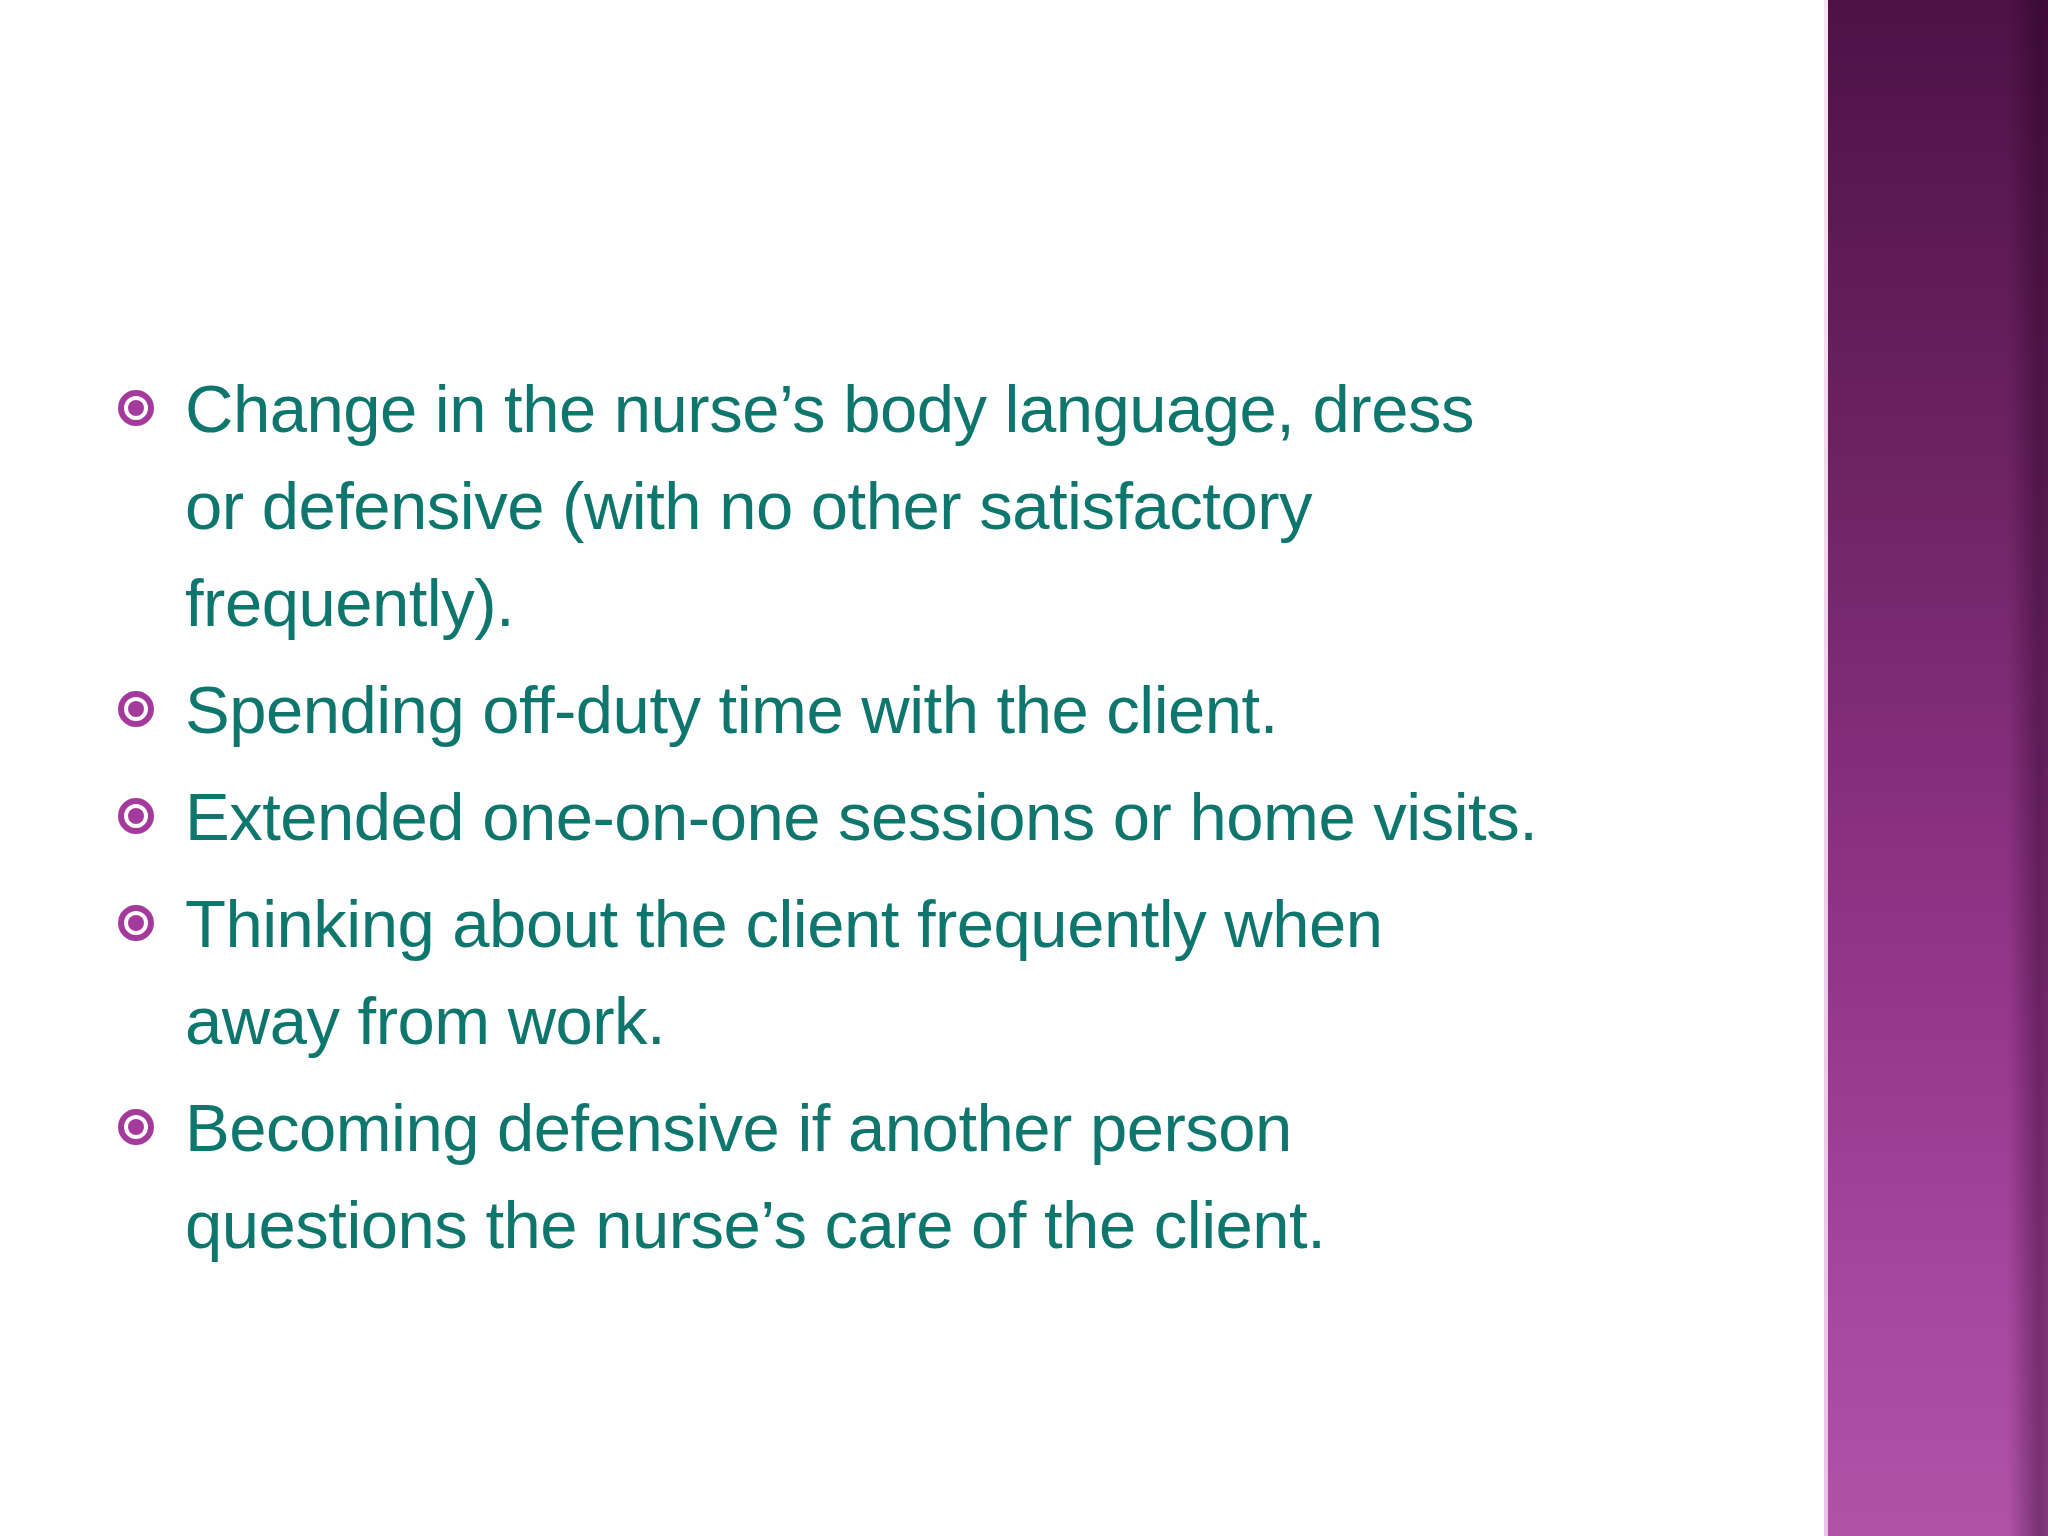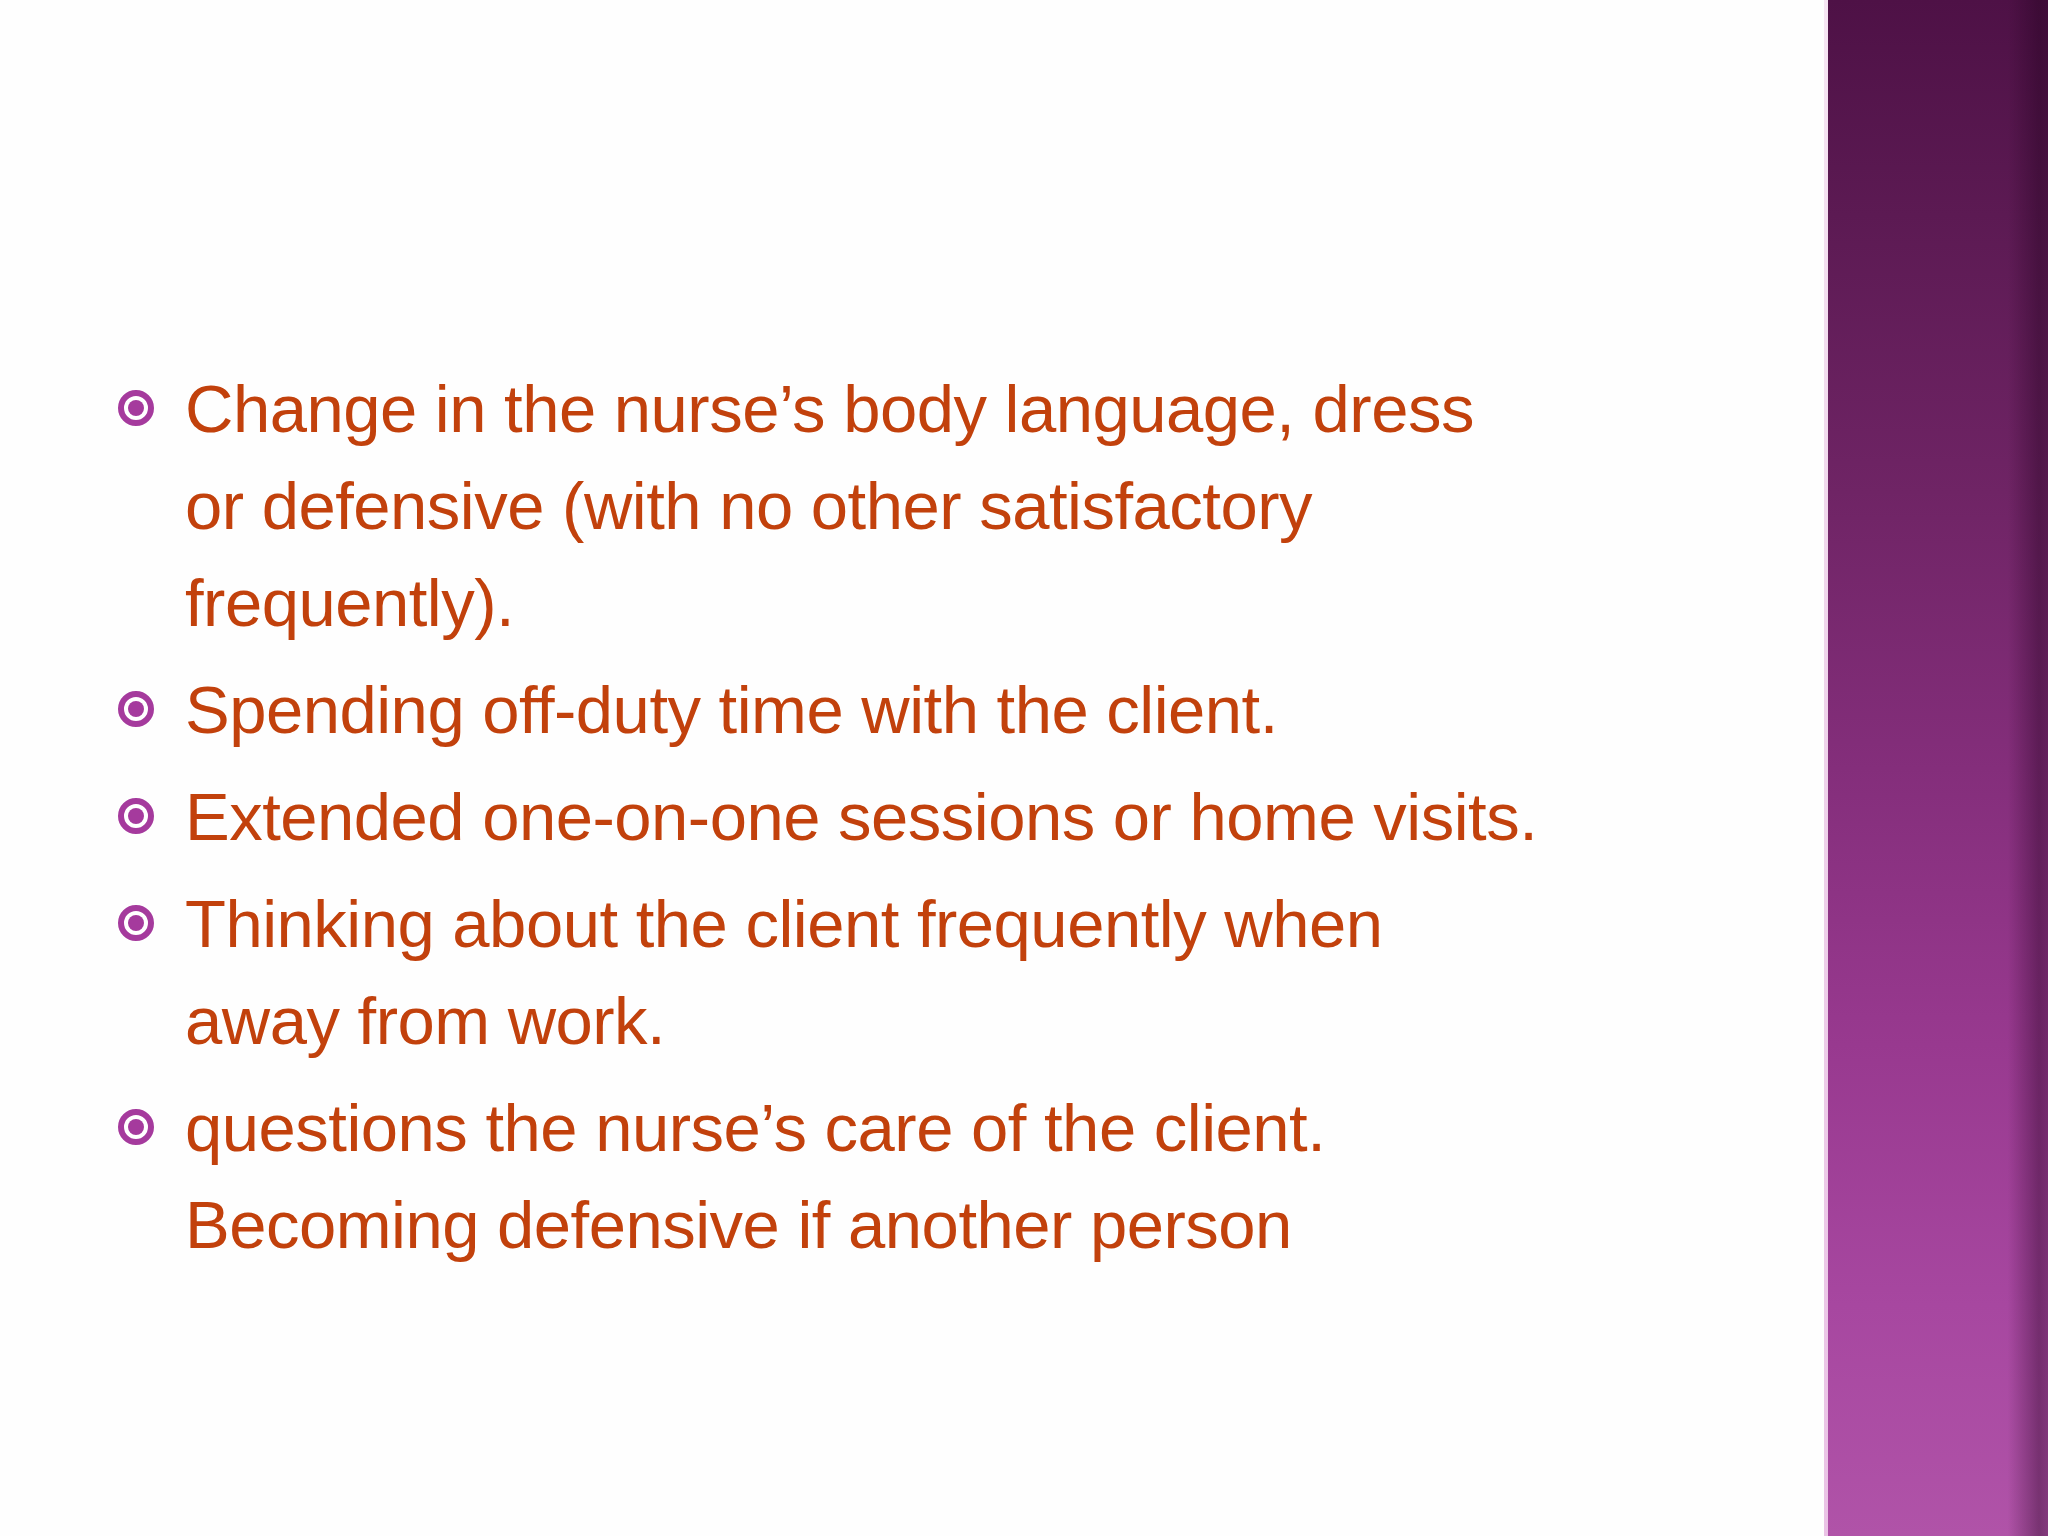--- a/index.html
+++ b/index.html
@@ -23,21 +23,21 @@
   }
   .bullet-list {
     list-style: none;
     margin: 0;
     padding: 0;
   }
   .bullet-item {
     position: relative;
     padding-left: 67px;
     margin: 0 0 0 0;
-    color: #c2410c;
+    color: #0f766e;
     font-size: 67px;
     line-height: 97px;
     letter-spacing: -0.5px;
   }
   .bullet-item + .bullet-item {
     margin-top: 10px;
   }
   
   .bullet-icon {
     position: absolute;
@@ -137,22 +137,22 @@
         <span class="bullet-icon"></span>
         <span class="bullet-text">
           <span class="bullet-line">Thinking about the client frequently when</span>
           <span class="bullet-line">away from work.</span>
         </span>
       </li>
 
       <li class="bullet-item">
         <span class="bullet-icon"></span>
         <span class="bullet-text">
+          <span class="bullet-line">Becoming defensive if another person</span>
           <span class="bullet-line">questions the nurse’s care of the client.</span>
-          <span class="bullet-line">Becoming defensive if another person</span>
         </span>
       </li>
 
 
     </ul>
   </div>
 
   <div class="sidebar-gradient">
     <div class="sidebar-edge-highlight"></div>
     <div class="sidebar-shadow"></div>

